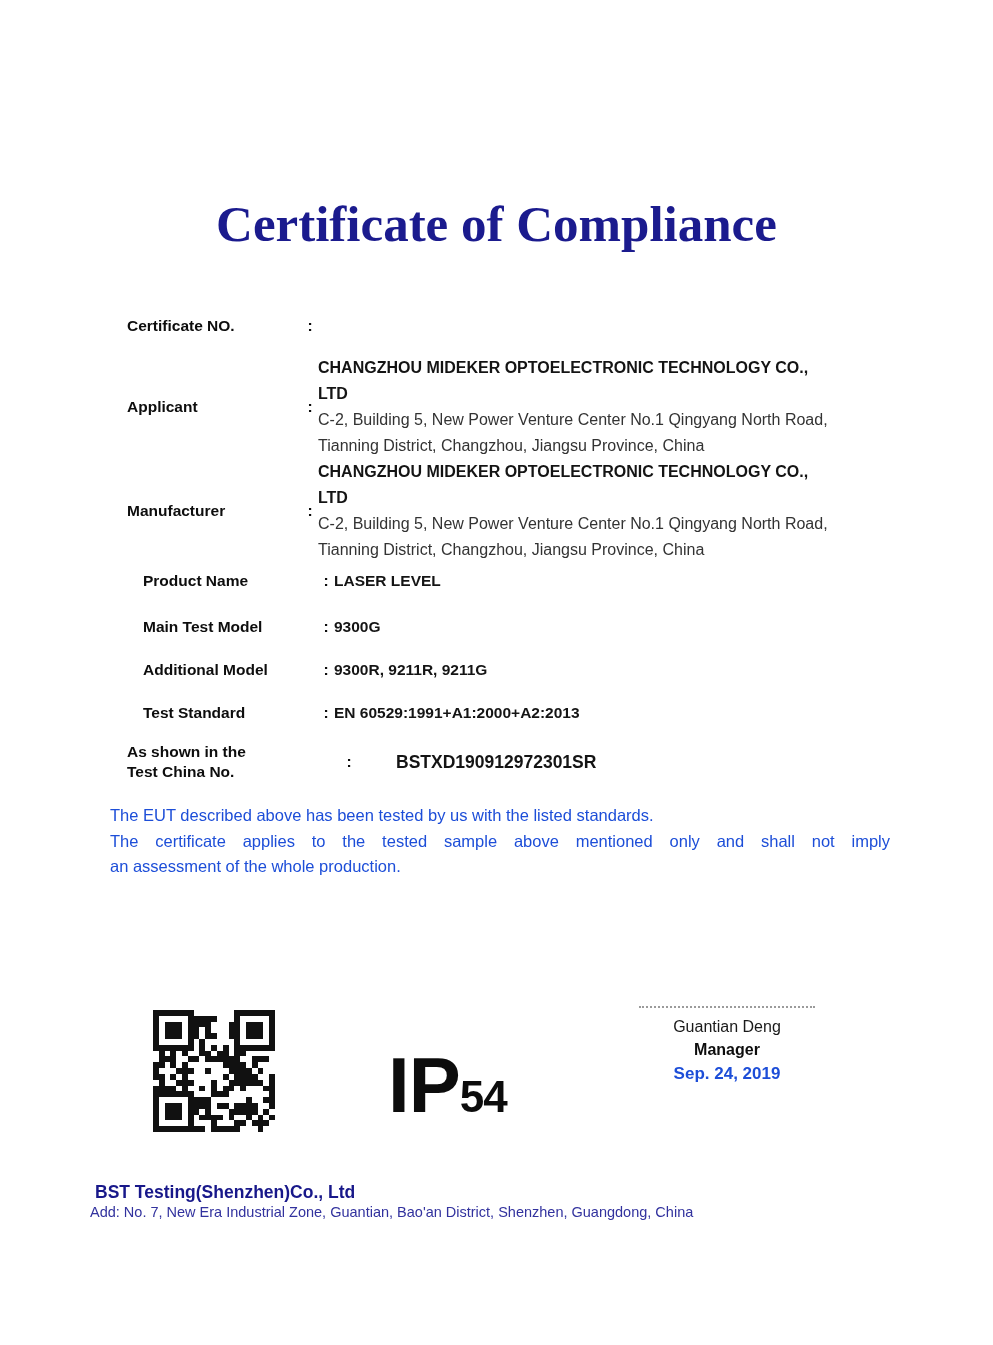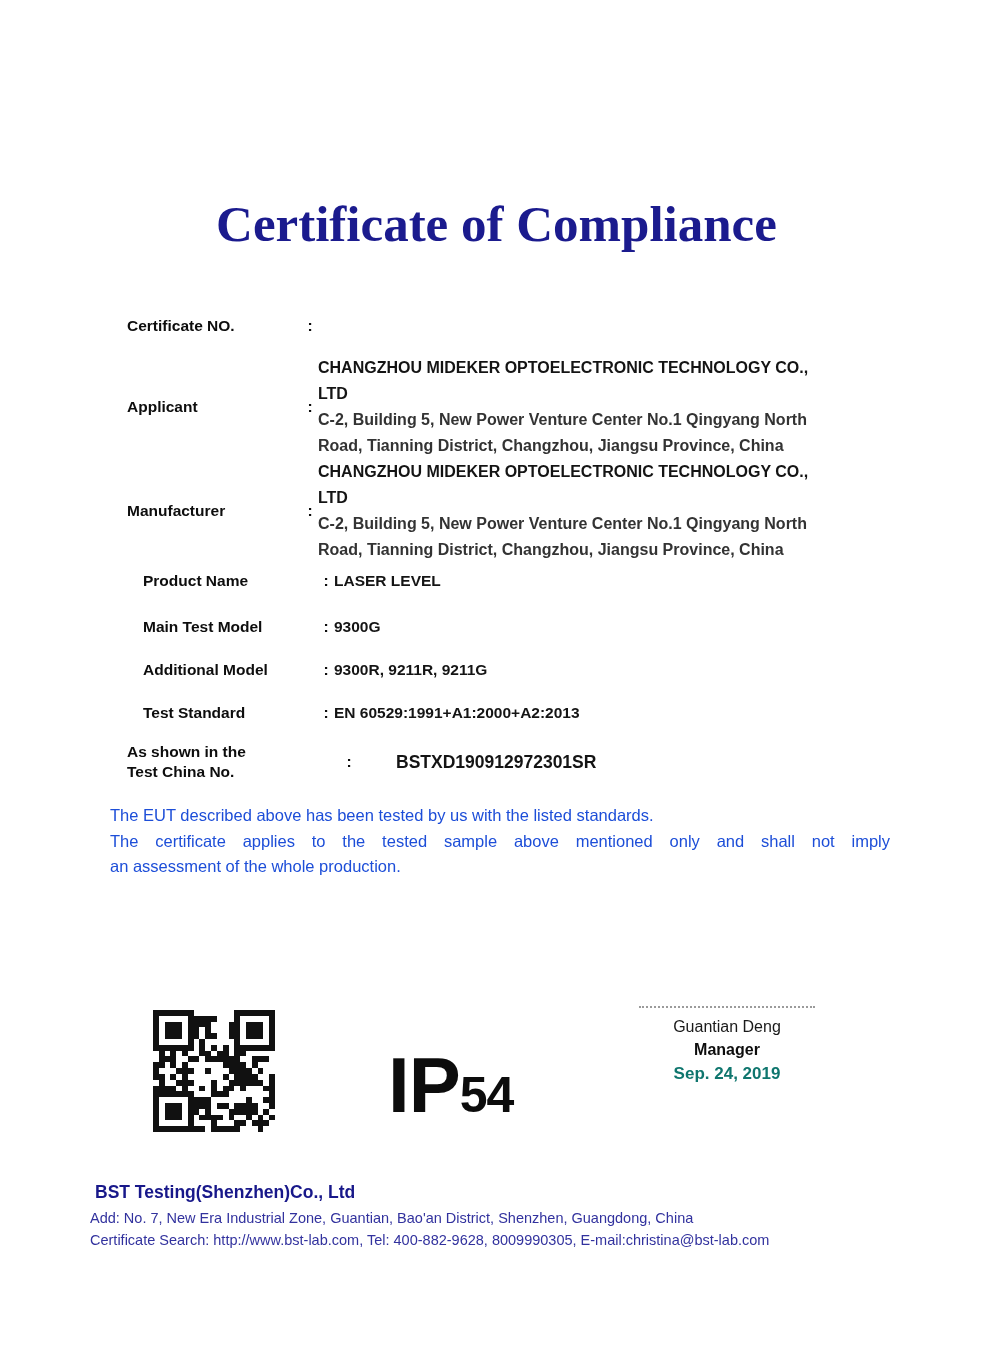--- a/index.html
+++ b/index.html
@@ -55,21 +55,21 @@
   .f-value {
     flex: 1 1 auto;
     max-width: 522px;
     font-size: 15.5px;
     line-height: 26px;
     color: #141414;
   }
   .v-big { font-weight: bold; font-size: 17.5px; }
   .v-bold { font-weight: bold; }
   .v-company { font-weight: bold; font-size: 16px; }
-  .v-address { font-weight: bold; font-size: 16px; color: #333333; }
+  .v-address { font-weight: normal; font-size: 16px; color: #333333; }
   .row-cert   { height: 28px; margin-bottom: 15px; }
   .row-block  { min-height: 104px; }
   .row-manu   { margin-bottom: 5px; }
   .row-single { height: 26px; margin-left: 16px; }
   .mb20 { margin-bottom: 20px; }
   .mb17 { margin-bottom: 17px; }
   .mb12 { margin-bottom: 12px; }
   .row-report { min-height: 48px; gap: 39px; }
 
   
@@ -98,55 +98,54 @@
   .ip-rating {
     position: absolute;
     top: 1046px;
     left: 388px;
     color: #0c0c0c;
     font-weight: bold;
     line-height: 1;
     white-space: nowrap;
   }
   .ip-prefix { font-size: 78px; letter-spacing: -1px; }
-  .ip-digits { font-size: 50px; letter-spacing: -1px; }
+  .ip-digits { font-size: 44px; letter-spacing: -1px; }
 
   .signature {
     position: absolute;
     top: 1002px;
     left: 612px;
     width: 230px;
     text-align: center;
   }
   .sig-line {
     width: 176px;
     height: 6px;
     margin: 0 auto;
     border-bottom: 2px dotted #9b9b9b;
   }
   .sig-name { margin-top: 10px; font-size: 16px; color: #1a1a1a; }
   .sig-role { margin-top: 5px; font-weight: bold; font-size: 16px; color: #0d0d0d; }
-  .sig-date { margin-top: 5px; font-weight: bold; font-size: 17px; color: #0f766e; }
+  .sig-date { margin-top: 5px; font-weight: bold; font-size: 17px; color: #1d4ed8; }
 
   
   .footer {
     position: absolute;
     top: 1182px;
     left: 90px;
     width: 860px;
   }
   .footer-company {
     padding-left: 5px;
     font-weight: bold;
     font-size: 17.5px;
     color: #18188a;
     height: 22px;
   }
   .footer-address, .footer-search {
-    margin-top: 6px;
     font-size: 14.5px;
     color: #32329e;
   }
 </style>
 </head>
 <body>
 
 <div class="page">
 
   <div class="title">Certificate of Compliance</div>
@@ -473,16 +472,15 @@
   <div class="signature">
     <div class="sig-line"></div>
     <div class="sig-name">Guantian Deng</div>
     <div class="sig-role">Manager</div>
     <div class="sig-date">Sep. 24, 2019</div>
   </div>
 
   <div class="footer">
     <div class="footer-company">BST Testing(Shenzhen)Co., Ltd</div>
     <div class="footer-address">Add: No. 7, New Era Industrial Zone, Guantian, Bao'an District, Shenzhen, Guangdong, China</div>
-    <div class="footer-search">Certificate Search: http://www.bst-lab.com, Tel: 400-882-9628, 8009990305, E-mail:christina@bst-lab.com</div>
   </div>
 
 </div>
 
 </body></html>

